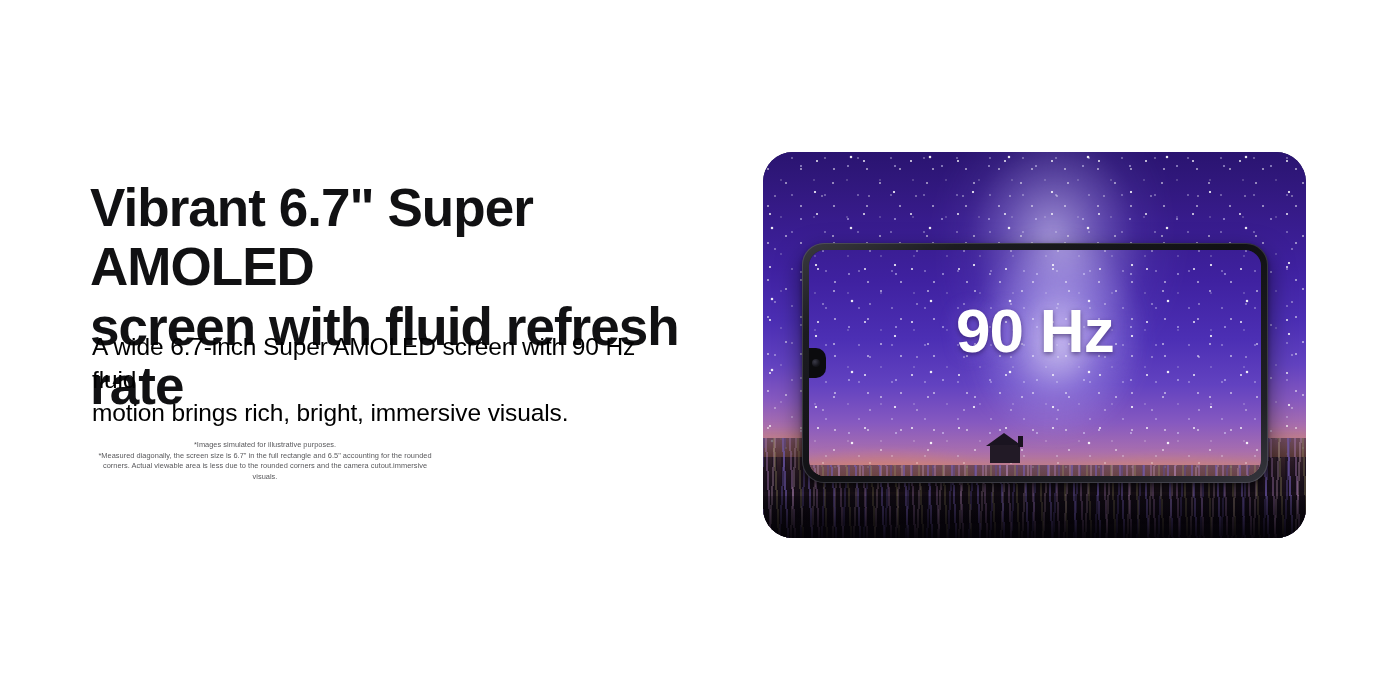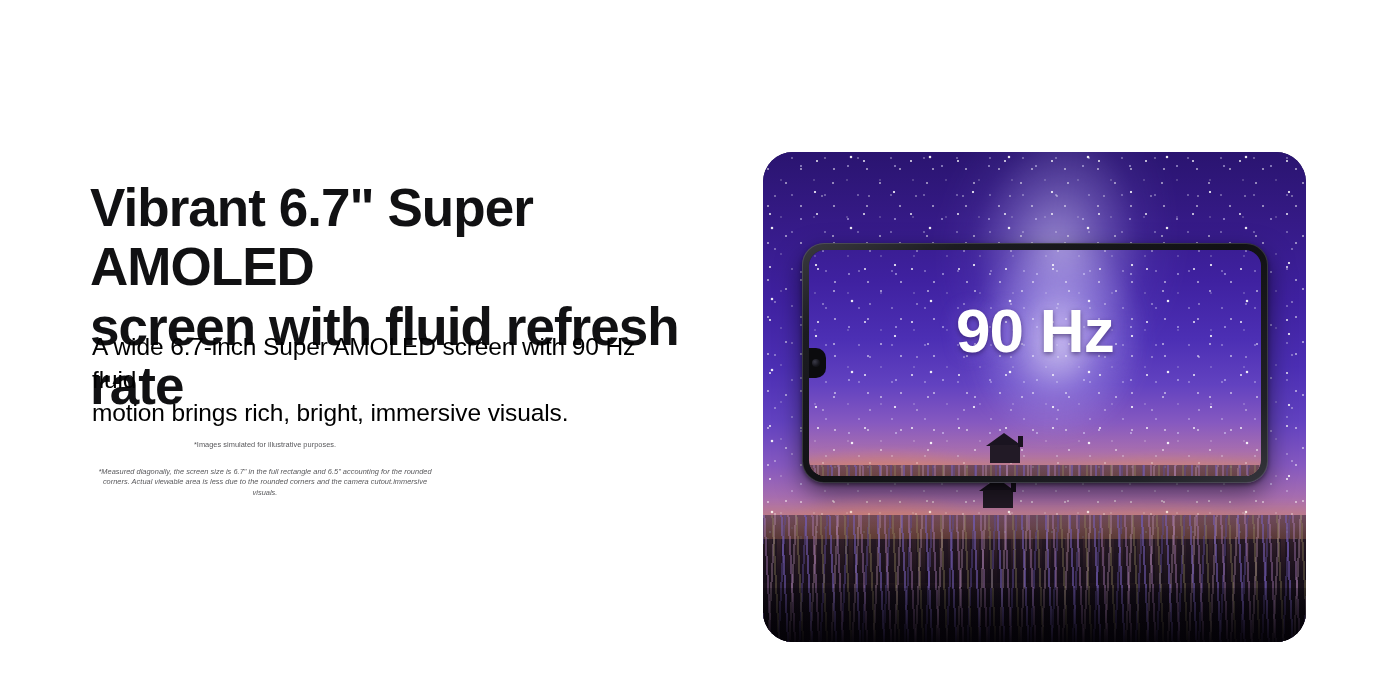--- a/index.html
+++ b/index.html
@@ -52,29 +52,29 @@
     top: 262px;
     left: 5px;
     width: 340px;
     font-size: 7.4px;
     line-height: 1.42;
     font-weight: 400;
     color: #58585b;
     letter-spacing: 0.004em;
   }
   .disclaimer p { margin: 0; text-align: center; }
-  .disclaimer p + p { margin-top: 16px; font-style: italic; }
+  .disclaimer p + p { margin-top: 0px; }
 
   
   .hero-card {
     position: absolute;
     left: 763px;
     top: 152px;
     width: 543px;
-    height: 490px;
+    height: 386px;
     border-radius: 30px;
     overflow: hidden;
     background: #1b0f4d;
   }
 
   
   .sky {
     position: absolute;
     inset: 0;
     background:

